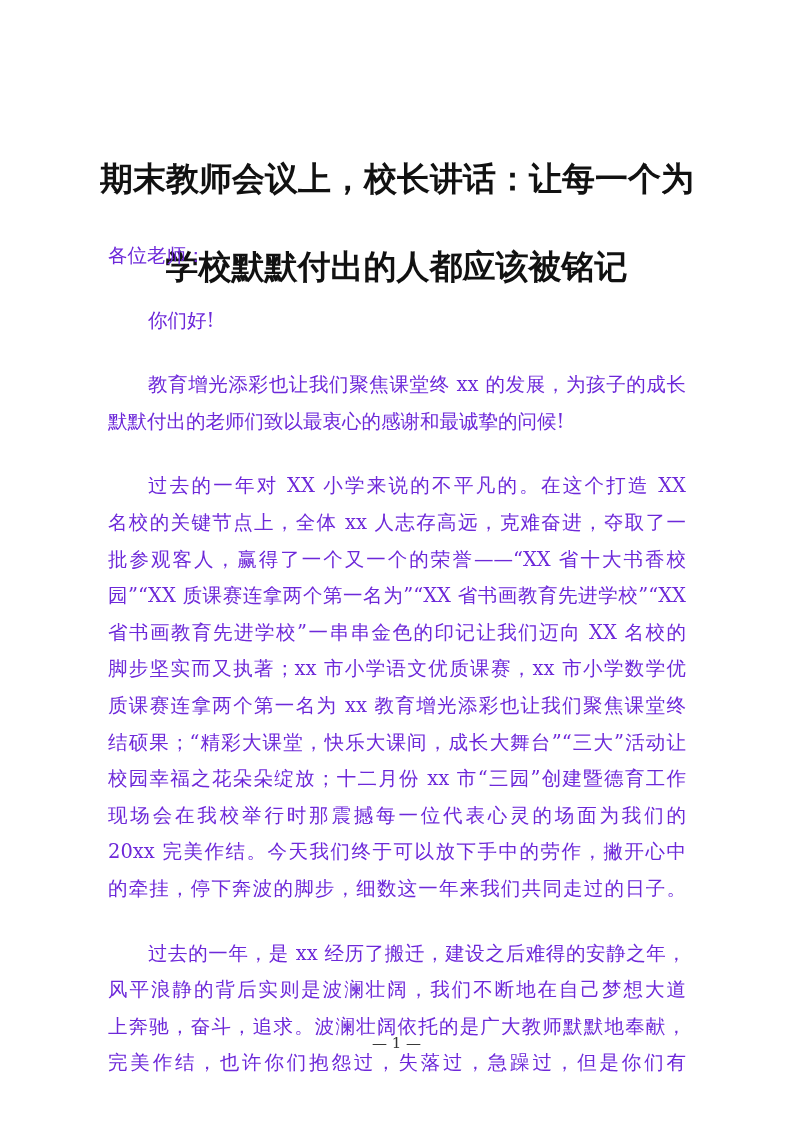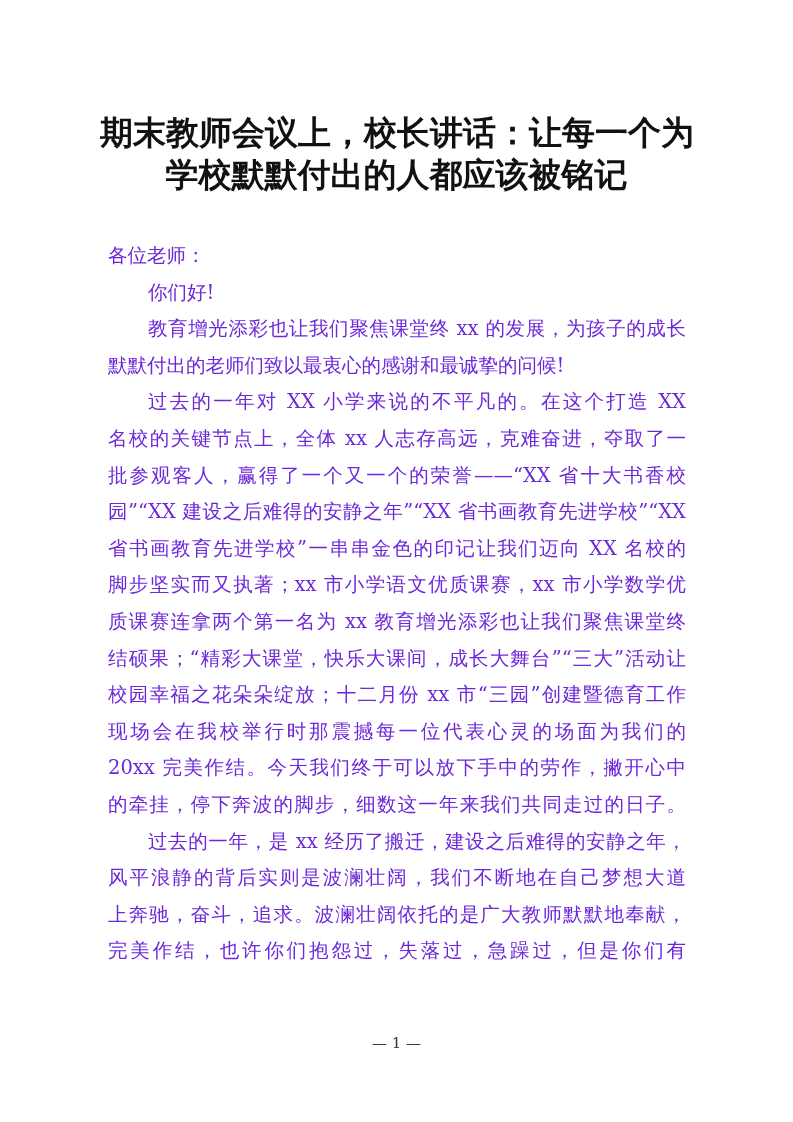--- a/index.html
+++ b/index.html
@@ -28,21 +28,21 @@
       top: 112px;
       text-align: center;
       font-family: "DejaVu Sans", sans-serif;
       font-weight: bold;
       font-size: 33px;
       line-height: 42px;
       letter-spacing: 0px;
       color: #111111;
       margin: 0;
     }
-    .title .line { display: block; white-space: nowrap; }
+    .title .line { display: block; white-space: nowrap; margin-top: 46px; }
     .body {
       position: absolute;
       left: 108px;
       top: 238px;
       width: 578px;
       font-family: "DejaVu Serif", serif;
       font-size: 19.5px;
       line-height: 36.6px;
       color: #6d28d9;
     }
@@ -51,20 +51,21 @@
       white-space: nowrap;
       text-align: justify;
       text-align-last: justify;
       height: 36.6px;
     }
     .body .row.short {
       text-align-last: left;
     }
     .body .row.indent {
       padding-left: 40px;
+      margin-top: 28px;
     }
     .footer {
       position: absolute;
       left: 0;
       width: 793px;
       top: 1034px;
       text-align: center;
       font-family: "DejaVu Serif", serif;
       font-size: 15px;
       color: #333333;
@@ -83,21 +84,21 @@
   <div class="body">
     <span class="row short">各位老师：</span>
     <span class="row short indent">你们好!</span>
 
     <span class="row indent">教育增光添彩也让我们聚焦课堂终 xx 的发展，为孩子的成长</span>
     <span class="row short">默默付出的老师们致以最衷心的感谢和最诚挚的问候!</span>
 
     <span class="row indent">过去的一年对 XX 小学来说的不平凡的。在这个打造 XX</span>
     <span class="row">名校的关键节点上，全体 xx 人志存高远，克难奋进，夺取了一</span>
     <span class="row">批参观客人，赢得了一个又一个的荣誉——“XX 省十大书香校</span>
-    <span class="row">园”“XX 建设之后难得的安静之年”“XX 省书画教育先进学校”“XX</span>
+    <span class="row">园”“XX 质课赛连拿两个第一名为”“XX 省书画教育先进学校”“XX</span>
     <span class="row">省书画教育先进学校”一串串金色的印记让我们迈向 XX 名校的</span>
     <span class="row">脚步坚实而又执著；xx 市小学语文优质课赛，xx 市小学数学优</span>
     <span class="row">质课赛连拿两个第一名为 xx 教育增光添彩也让我们聚焦课堂终</span>
     <span class="row">结硕果；“精彩大课堂，快乐大课间，成长大舞台”“三大”活动让</span>
     <span class="row">校园幸福之花朵朵绽放；十二月份 xx 市“三园”创建暨德育工作</span>
     <span class="row">现场会在我校举行时那震撼每一位代表心灵的场面为我们的</span>
     <span class="row">20xx 完美作结。今天我们终于可以放下手中的劳作，撇开心中</span>
     <span class="row">的牵挂，停下奔波的脚步，细数这一年来我们共同走过的日子。</span>
 
     <span class="row indent">过去的一年，是 xx 经历了搬迁，建设之后难得的安静之年，</span>

